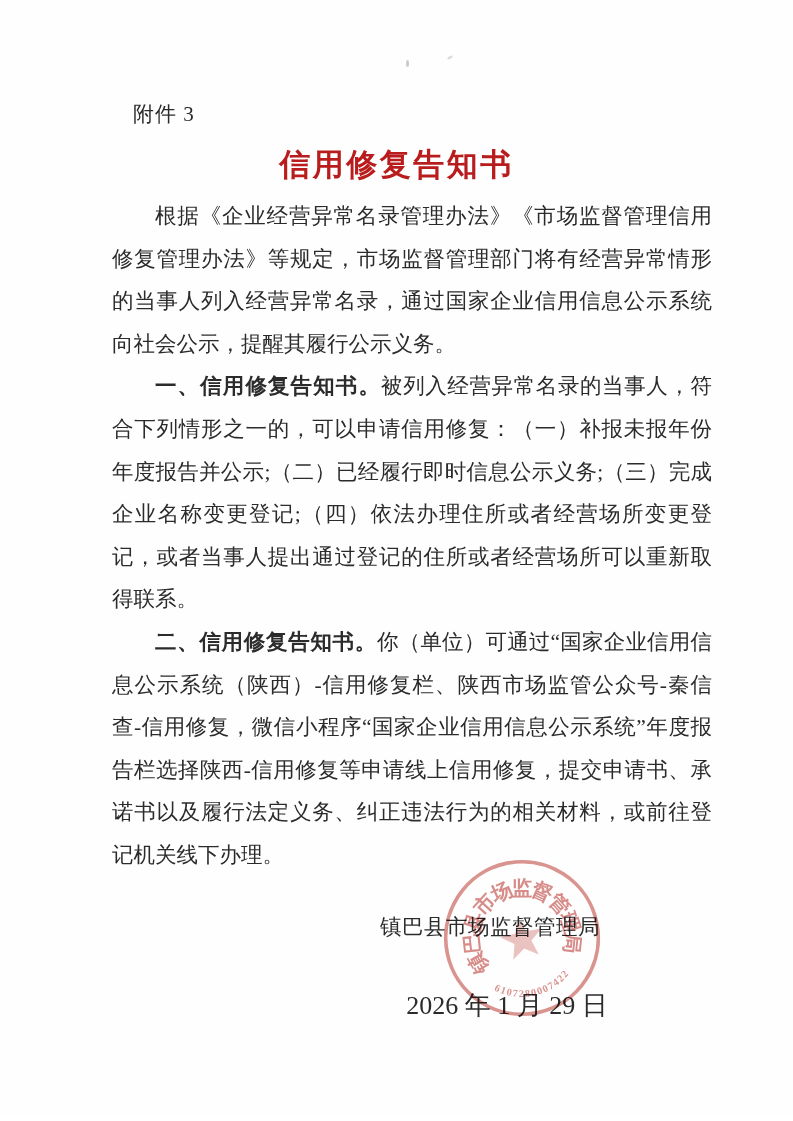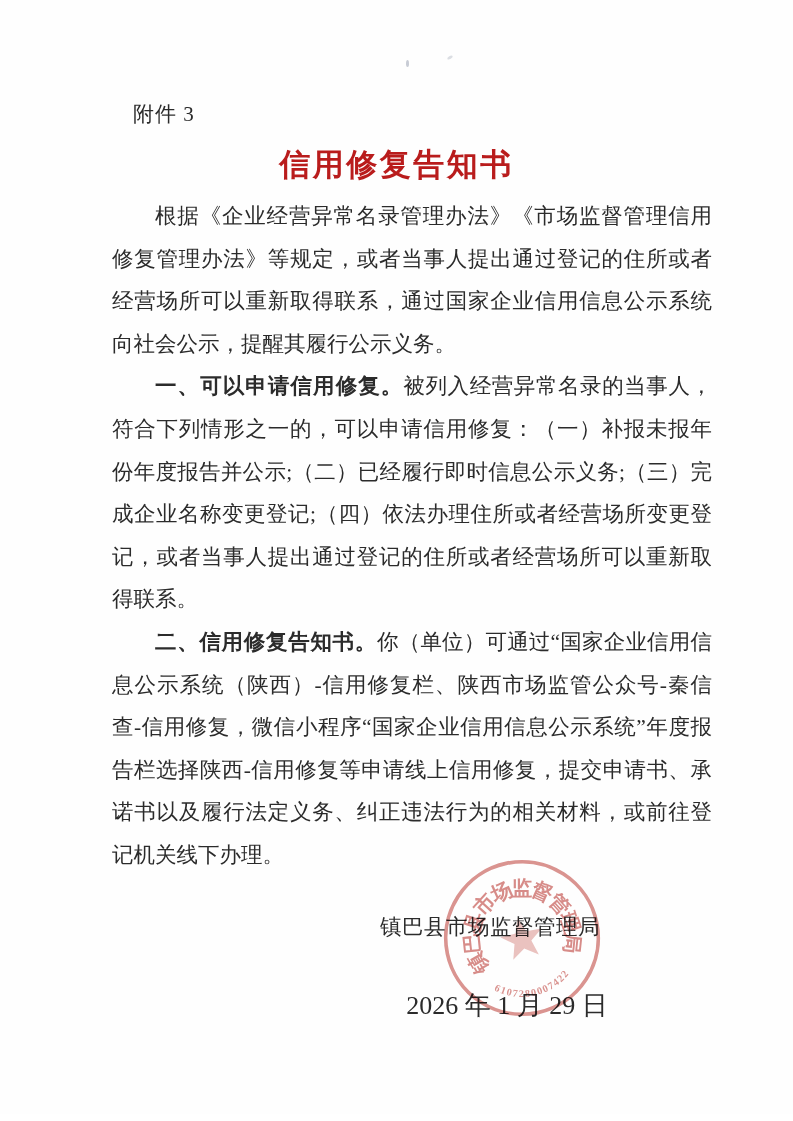--- a/index.html
+++ b/index.html
@@ -89,22 +89,22 @@
 <div class="page">
 
   <span class="artifact a1"></span>
   <span class="artifact a2"></span>
 
   <div class="attach-label">附件 3</div>
 
   <h1 class="doc-title">信用修复告知书</h1>
 
   <div class="body-text">
-    <p><span class="para-lead"></span><span>根据《企业经营异常名录管理办法》《市场监督管理信用修复管理办法》等规定，或者当事人提出通过登记的住所或者经营场所可以重新取得联系，通过国家企业信用信息公示系统向社会公示，提醒其履行公示义务。</span></p>
-    <p><span class="para-lead">一、可以申请信用修复。</span><span>被列入经营异常名录的当事人，符合下列情形之一的，可以申请信用修复：（一）补报未报年份年度报告并公示;（二）已经履行即时信息公示义务;（三）完成企业名称变更登记;（四）依法办理住所或者经营场所变更登记，或者当事人提出通过登记的住所或者经营场所可以重新取得联系。</span></p>
+    <p><span class="para-lead"></span><span>根据《企业经营异常名录管理办法》《市场监督管理信用修复管理办法》等规定，市场监督管理部门将有经营异常情形的当事人列入经营异常名录，通过国家企业信用信息公示系统向社会公示，提醒其履行公示义务。</span></p>
+    <p><span class="para-lead">一、信用修复告知书。</span><span>被列入经营异常名录的当事人，符合下列情形之一的，可以申请信用修复：（一）补报未报年份年度报告并公示;（二）已经履行即时信息公示义务;（三）完成企业名称变更登记;（四）依法办理住所或者经营场所变更登记，或者当事人提出通过登记的住所或者经营场所可以重新取得联系。</span></p>
     <p><span class="para-lead">二、信用修复告知书。</span><span>你（单位）可通过“国家企业信用信息公示系统（陕西）-信用修复栏、陕西市场监管公众号-秦信查-信用修复，微信小程序“国家企业信用信息公示系统”年度报告栏选择陕西-信用修复等申请线上信用修复，提交申请书、承诺书以及履行法定义务、纠正违法行为的相关材料，或前往登记机关线下办理。</span></p>
   </div>
 
   <div class="signature">镇巴县市场监督管理局</div>
 
   <div class="doc-date">2026 年 1 月 29 日</div>
 
   <div class="seal">
     <svg viewBox="0 0 200 200">
       <circle cx="100" cy="100" r="93" fill="none" stroke="var(--seal)" stroke-width="4.5" opacity="0.8"></circle>

